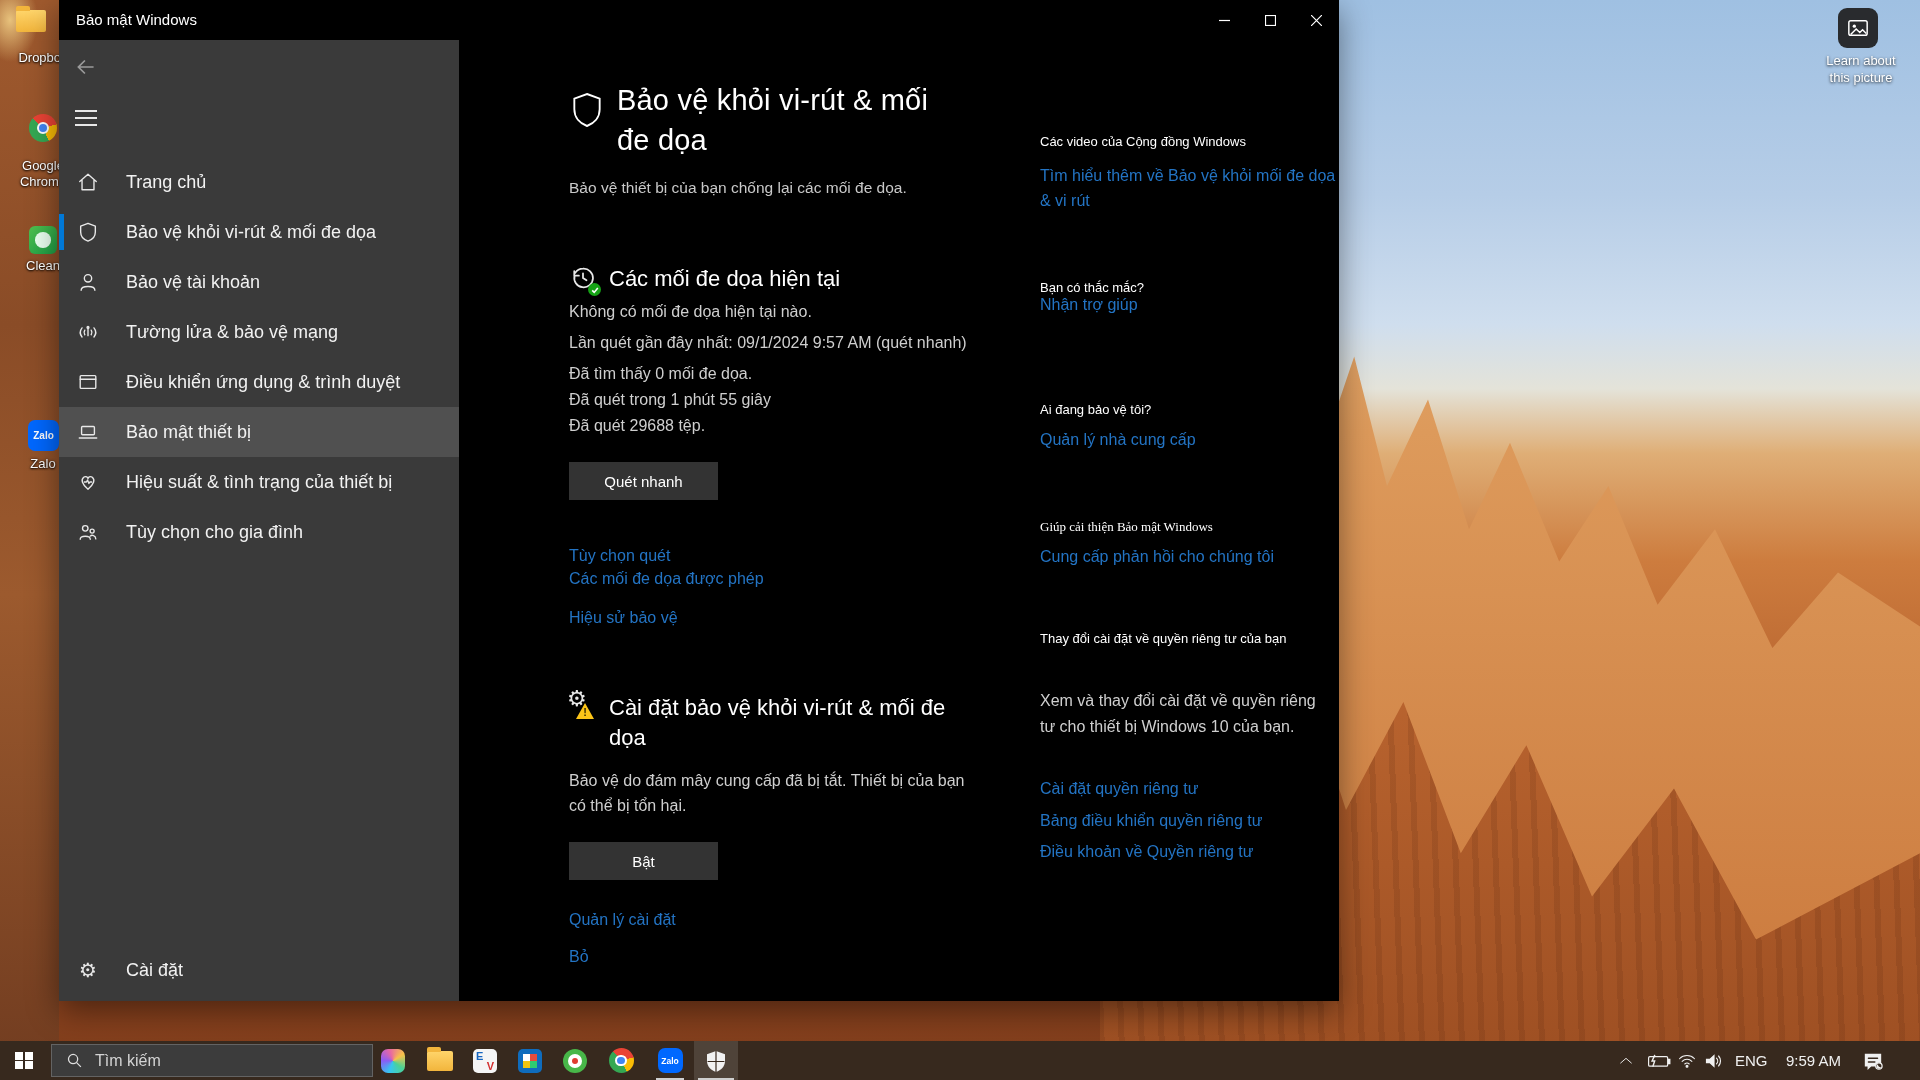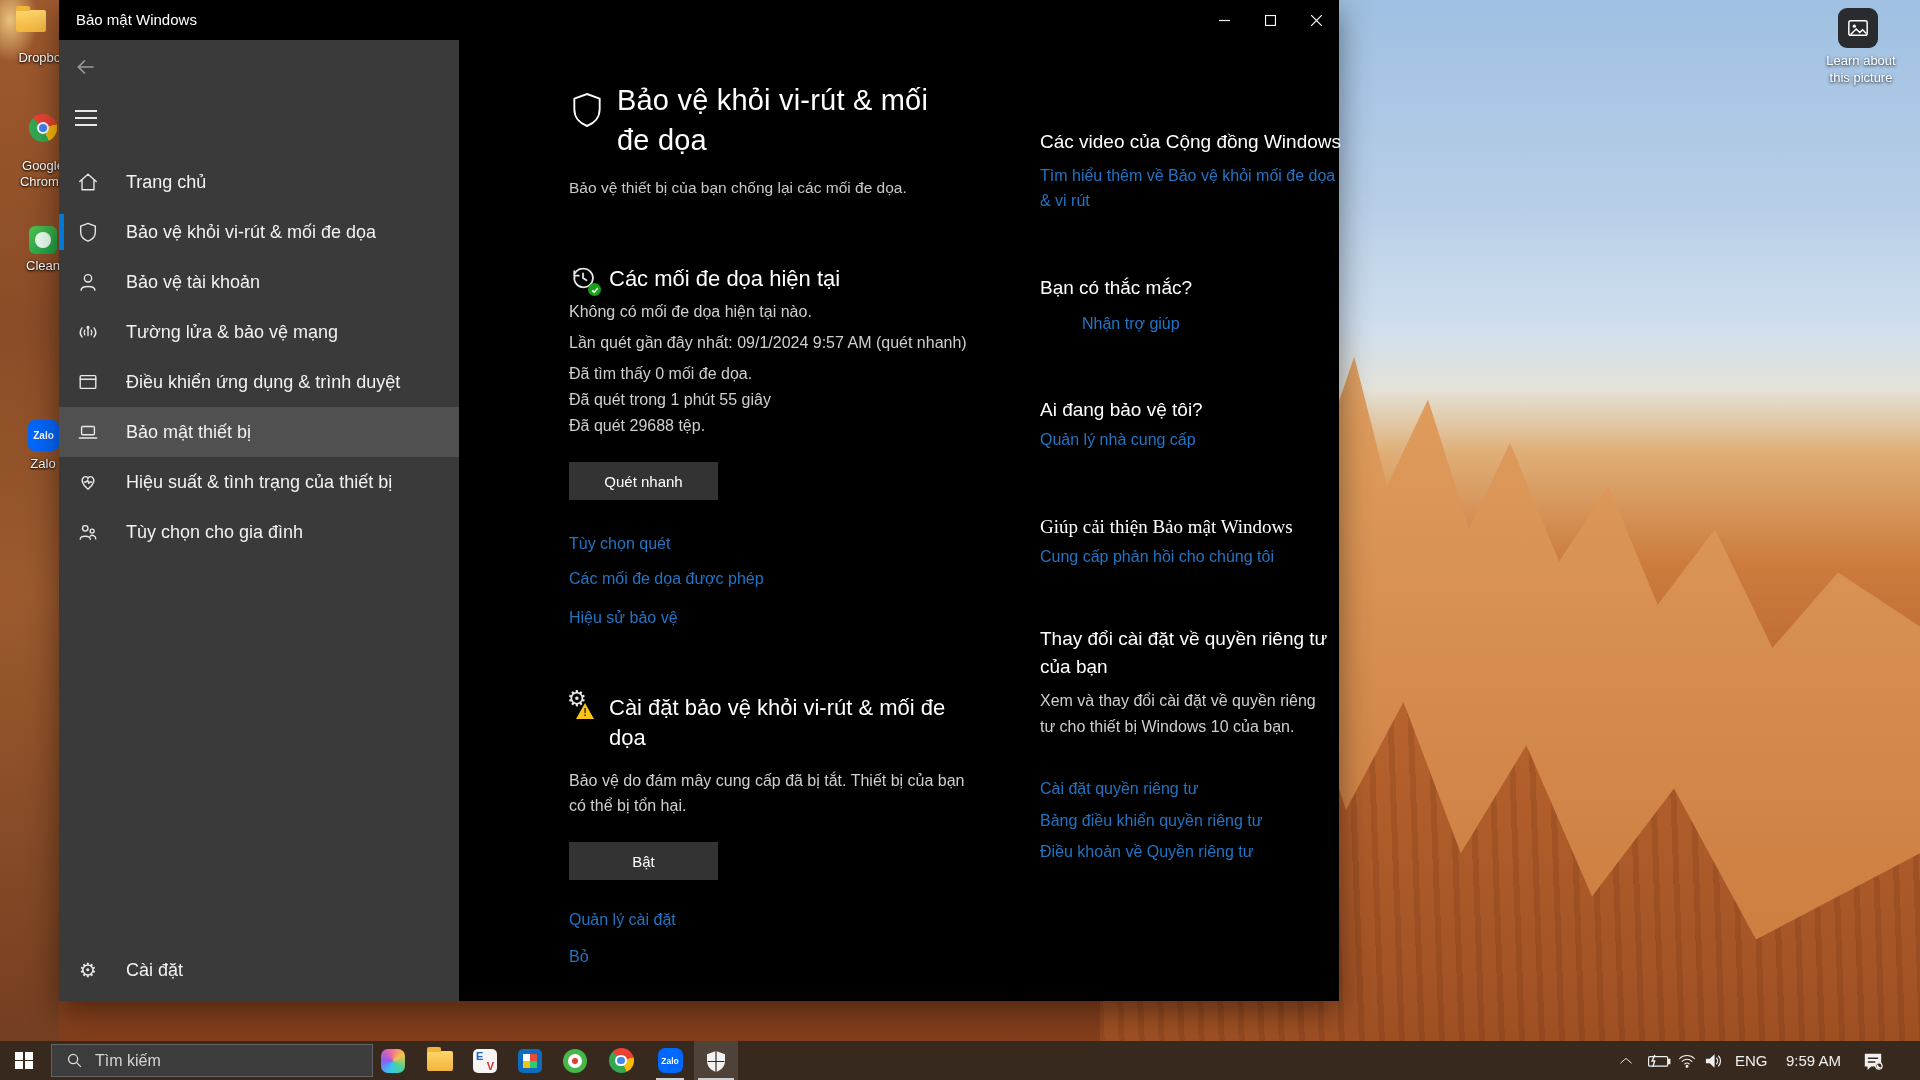--- a/index.html
+++ b/index.html
@@ -75,21 +75,21 @@
   .sec-icon { position:absolute; left:110px; width:30px; height:30px; }
   .h2 { position:absolute; font-size:22px; color:#fff; font-weight:400; }
   .bodyline { position:absolute; left:110px; width:406px; font-size:16px; color:#cfcfcf;
     white-space:nowrap; overflow:hidden; }
   .para { position:absolute; left:110px; width:405px; font-size:16px; line-height:25px; color:#cfcfcf; }
   .gbtn { position:absolute; left:110px; width:149px; height:38px; background:#333;
     color:#fff; font-size:15px; display:flex; align-items:center; justify-content:center; cursor:default; }
   .link { position:absolute; left:110px; font-size:16px; color:#2374c4; cursor:pointer; white-space:nowrap; }
 
   
-  .aside-h { position:absolute; left:581px; width:320px; font-size:19px; line-height:23px; color:#fff; }
+  .aside-h { position:absolute; left:581px; width:320px; font-size:13px; line-height:23px; color:#fff; }
   .aside-link { position:absolute; left:581px; width:300px; font-size:16px; line-height:25px; color:#2374c4; cursor:pointer; }
   .aside-p { position:absolute; left:581px; width:295px; font-size:16px; line-height:26px; color:#cfcfcf; }
 
   .histwrap { position:relative; width:30px; height:30px; }
   .greenbadge { position:absolute; right:-2px; bottom:-2px; width:13px; height:13px; border-radius:50%;
     background:#15a315; display:flex; align-items:center; justify-content:center; }
   .gearwrap { position:relative; width:34px; height:34px; color:#e8e8e8; }
   .gearwrap .g1 { position:absolute; left:-2px; top:-6px; font-size:22px; }
   .warn-tri { position:absolute; left:7px; top:11px; width:18px; height:16px; background:#fcc418;
     clip-path:polygon(50% 0,100% 100%,0 100%); display:flex; align-items:flex-end; justify-content:center; }
@@ -318,21 +318,21 @@
       <h2 class="h2" style="left:150px;top:226px;">Các mối đe dọa hiện tại</h2>
 
       <div class="bodyline" style="top:263px;">Không có mối đe dọa hiện tại nào.</div>
       <div class="bodyline" style="top:294px;">Lần quét gần đây nhất: 09/1/2024 9:57 AM (quét nhanh)</div>
       <div class="bodyline" style="top:325px;">Đã tìm thấy 0 mối đe dọa.</div>
       <div class="bodyline" style="top:351px;">Đã quét trong 1 phút 55 giây</div>
       <div class="bodyline" style="top:377px;">Đã quét 29688 tệp.</div>
 
       <div class="gbtn" style="top:422px;">Quét nhanh</div>
 
-      <div class="link" style="top:495px;">Tùy chọn quét</div>
+      <div class="link" style="top:507px;">Tùy chọn quét</div>
       <div class="link" style="top:530px;">Các mối đe dọa được phép</div>
       <div class="link" style="top:569px;">Hiệu sử bảo vệ</div>
 
       <div class="sec-icon" style="top:652px;">
         <div class="gearwrap">
             <span class="g1">⚙</span>
           <span class="warn-tri">
               <span>!</span>
             </span>
         </div>
@@ -343,21 +343,21 @@
 
       <div class="gbtn" style="top:802px;">Bật</div>
 
       <div class="link" style="top:871px;">Quản lý cài đặt</div>
       <div class="link" style="top:908px;">Bỏ</div>
 
       <div class="aside-h" style="top:90px;">Các video của Cộng đồng Windows</div>
       <div class="aside-link" style="top:123px;">Tìm hiểu thêm về Bảo vệ khỏi mối đe dọa &amp; vi rút</div>
 
       <div class="aside-h" style="top:236px;">Bạn có thắc mắc?</div>
-      <div class="aside-link" style="top:271px;margin-left:42px;">Nhận trợ giúp</div>
+      <div class="aside-link" style="top:252px;">Nhận trợ giúp</div>
 
       <div class="aside-h" style="top:358px;">Ai đang bảo vệ tôi?</div>
       <div class="aside-link" style="top:387px;">Quản lý nhà cung cấp</div>
 
       <div class="aside-h" style="top:475px;font-family:Liberation Serif, serif;">Giúp cải thiện Bảo mật Windows</div>
       <div class="aside-link" style="top:504px;">Cung cấp phản hồi cho chúng tôi</div>
 
       <div class="aside-h" style="top:585px;width:310px;line-height:28px;">Thay đổi cài đặt về quyền riêng tư của bạn</div>
       <div class="aside-p" style="top:648px;">Xem và thay đổi cài đặt về quyền riêng tư cho thiết bị Windows 10 của bạn.</div>
       <div class="aside-link" style="top:736px;">Cài đặt quyền riêng tư</div>

